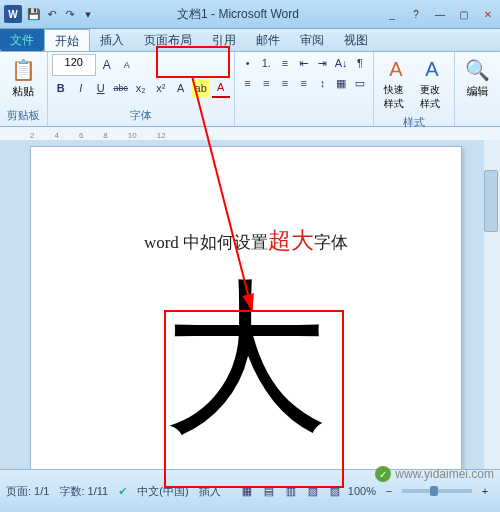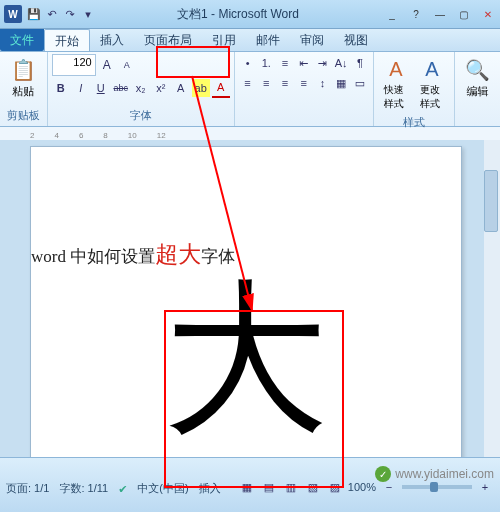--- a/index.html
+++ b/index.html
@@ -15,38 +15,38 @@
 .tab{padding:3px 10px;font-size:12px;color:#1f3b5b;cursor:pointer}
 .tab.file{background:#1e66b0;color:#5eead4;border-radius:0 0 2px 2px}
 .tab.active{background:#f5fbff;border:1px solid #8db6d9;border-bottom:none;border-radius:2px 2px 0 0}
 .ribbon{height:74px;background:linear-gradient(#f5fbff,#e3f0fb);display:flex;border-bottom:1px solid #8db6d9}
 .group{border-right:1px solid #b8d3e8;padding:2px 4px;display:flex;flex-direction:column;justify-content:space-between}
 .group-label{text-align:center;font-size:11px;color:#3a6a9a;padding-bottom:1px}
 .big-btn{display:flex;flex-direction:column;align-items:center;justify-content:center;padding:4px 6px;cursor:pointer}
 .big-btn .ic{font-size:20px;margin-bottom:2px}
 .font-row{display:flex;align-items:center;gap:2px;margin-bottom:2px}
 .font-sel{height:18px;border:1px solid #a7c5e0;background:#fff;font-size:11px;padding:1px 3px;display:flex;align-items:center}
-.size-sel{height:18px;width:36px;border:1px solid #a7c5e0;background:#fff;font-size:11px;padding:1px 3px;text-align:right}
+.size-sel{height:18px;width:36px;border:1px solid #a7c5e0;background:#fff;font-size:11px;padding:1px 3px;text-align:center}
 .mbtn{width:18px;height:18px;display:flex;align-items:center;justify-content:center;font-size:11px;color:#336;cursor:pointer}
 .bold{font-weight:bold}.ital{font-style:italic}.uline{text-decoration:underline}.strike{text-decoration:line-through}
 .para-rows{display:flex;flex-direction:column;gap:2px}
 .para-row{display:flex;gap:1px}
 .ruler{height:16px;background:#eef6fd;border-bottom:1px solid #b8d3e8;font-size:8px;color:#888;display:flex;align-items:center;padding-left:30px;gap:20px}
 .doc-area{position:absolute;top:140px;bottom:22px;left:0;right:0;background:#c7dff1;overflow:hidden}
 .page{position:absolute;left:30px;top:6px;width:430px;height:380px;background:#fff;border:1px solid #9cb8d0;box-shadow:2px 2px 4px rgba(0,0,0,0.15)}
 .vscroll{position:absolute;right:0;top:0;bottom:0;width:16px;background:#e4eef7}
 .vthumb{position:absolute;right:2px;top:30px;width:12px;height:60px;background:#b7d0e6;border:1px solid #8fb3d0;border-radius:2px}
-.statusbar{position:absolute;bottom:0;left:0;right:0;height:22px;background:linear-gradient(#dbeefb,#bcdaf2);display:flex;align-items:flex-end;gap:10px;padding:16px 6px;font-size:11px;color:#2a4a6a;border-top:1px solid #8db6d9}
+.statusbar{position:absolute;bottom:0;left:0;right:0;height:22px;background:linear-gradient(#dbeefb,#bcdaf2);display:flex;align-items:center;gap:10px;padding:10px 6px;font-size:11px;color:#2a4a6a;border-top:1px solid #8db6d9}
 .zoom{margin-left:auto;display:flex;align-items:center;gap:4px}
 .zslider{width:70px;height:4px;background:#9fc1dc;position:relative}
 .zthumb{position:absolute;left:40%;top:-3px;width:8px;height:10px;background:#5a8ab5;border-radius:2px}
 .annot-box1{position:absolute;left:156px;top:46px;width:70px;height:28px;border:2px solid #f00;pointer-events:none;z-index:50}
 .annot-box2{position:absolute;left:164px;top:310px;width:176px;height:174px;border:2px solid #f00;pointer-events:none;z-index:50}
 .arrow-svg{position:absolute;left:0;top:0;pointer-events:none;z-index:49}
-.headline{position:absolute;top:92px;left:0;right:0;text-align:left;font-size:17px;color:#222;font-family:SimSun,serif}
+.headline{position:absolute;top:78px;left:0;right:0;text-align:center;font-size:17px;color:#222;font-family:SimSun,serif}
 .headline .hl-red{font-size:23px;color:#d8241a}
 .bigchar{position:absolute;top:130px;left:0;right:0;text-align:center;font-size:165px;line-height:1;color:#000;font-family:SimSun,serif}
 .watermark{position:absolute;right:6px;bottom:30px;display:flex;align-items:center;gap:4px;font-size:11px;color:#5aa63a;z-index:60}
 .wm-ic{width:16px;height:16px;border-radius:50%;background:#5aa63a;color:#fff;display:flex;align-items:center;justify-content:center;font-size:10px}
 .wm-url{font-size:12px;color:#888}
 </style>
 </head>
 <body>
 
 <div class="window">

